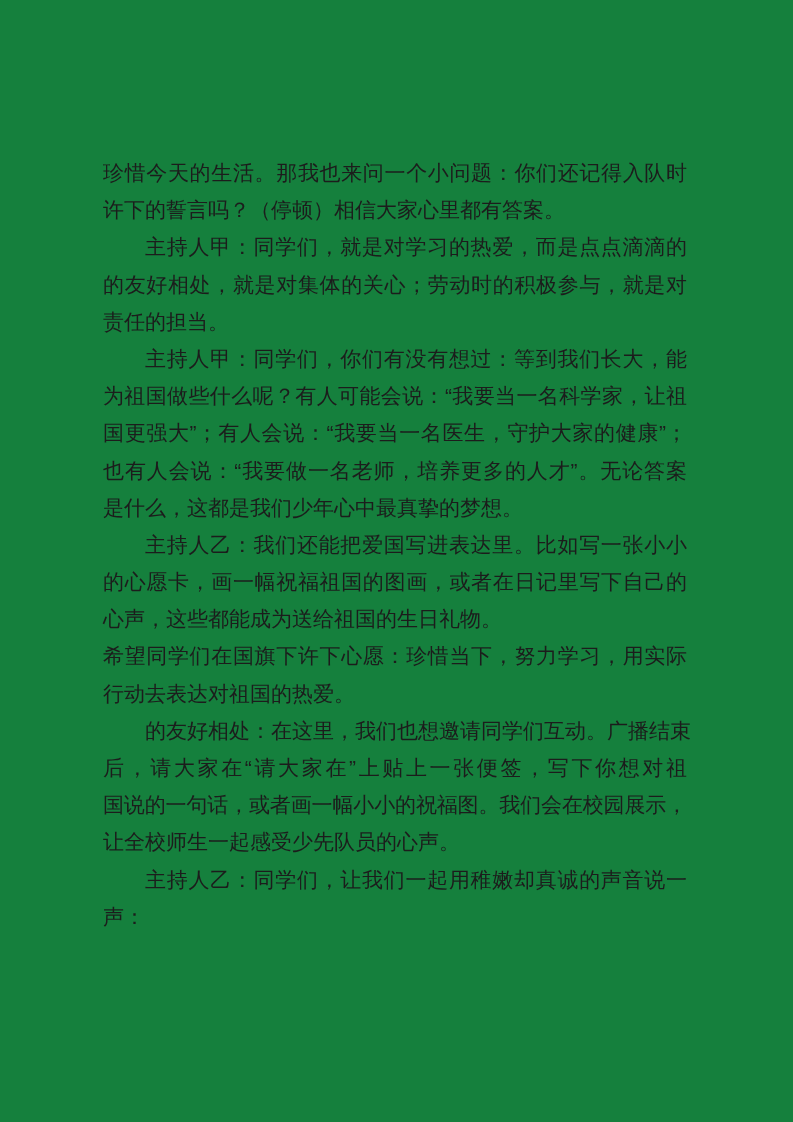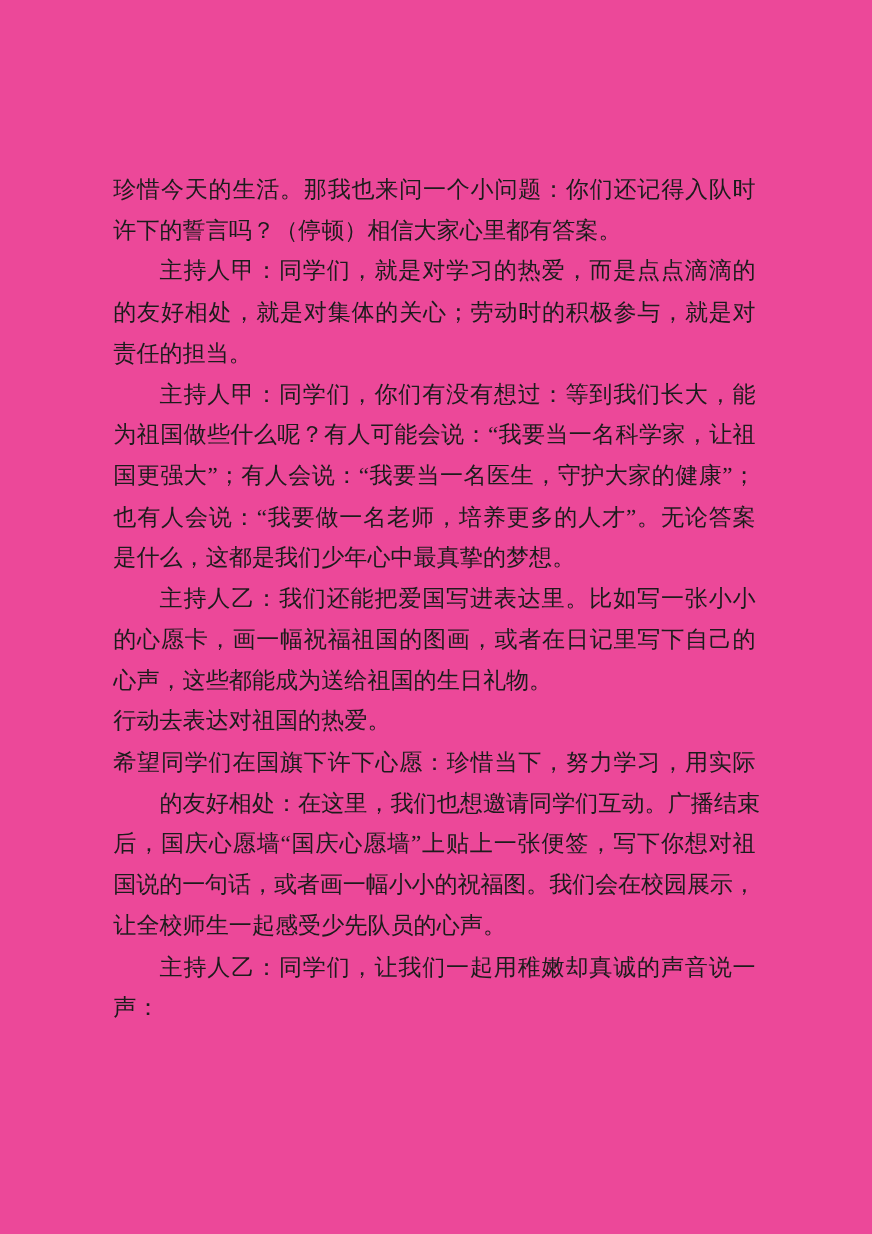--- a/index.html
+++ b/index.html
@@ -4,23 +4,23 @@
 <style>
   html, body {
     margin: 0;
     padding: 0;
     background: #ffffff;
   }
   .page {
     position: relative;
     width: 793px;
     height: 1122px;
-    background: #ec4899;
+    background: #15803d;
     overflow: hidden;
-    font-family: Liberation Serif, serif;
+    font-family: Liberation Sans, sans-serif;
   }
   .doc-text {
     position: absolute;
     left: 103px;
     top: 154px;
     width: 584px;
     color: #1c1c1c;
   }
   .para {
     margin: 0;
@@ -63,26 +63,26 @@
         <div class="line">国更强大”；有人会说：“我要当一名医生，守护大家的健康”；</div>
         <div class="line">也有人会说：“我要做一名老师，培养更多的人才”。无论答案</div>
         <div class="line para-end">是什么，这都是我们少年心中最真挚的梦想。</div>
       </div>
       <div class="para">
         <div class="line indent">主持人乙：我们还能把爱国写进表达里。比如写一张小小</div>
         <div class="line">的心愿卡，画一幅祝福祖国的图画，或者在日记里写下自己的</div>
         <div class="line para-end">心声，这些都能成为送给祖国的生日礼物。</div>
       </div>
       <div class="para">
+        <div class="line">希望同学们在国旗下许下心愿：珍惜当下，努力学习，用实际</div>
         <div class="line para-end">行动去表达对祖国的热爱。</div>
-        <div class="line">希望同学们在国旗下许下心愿：珍惜当下，努力学习，用实际</div>
       </div>
       <div class="para">
         <div class="line indent">的友好相处：在这里，我们也想邀请同学们互动。广播结束</div>
-        <div class="line">后，国庆心愿墙“国庆心愿墙”上贴上一张便签，写下你想对祖</div>
+        <div class="line">后，请大家在“请大家在”上贴上一张便签，写下你想对祖</div>
         <div class="line" style="letter-spacing: -0.214286px;">国说的一句话，或者画一幅小小的祝福图。我们会在校园展示，</div>
         <div class="line para-end">让全校师生一起感受少先队员的心声。</div>
       </div>
       <div class="para">
         <div class="line indent">主持人乙：同学们，让我们一起用稚嫩却真诚的声音说一</div>
         <div class="line para-end">声：</div>
       </div>
     </div>
 </div>
 

